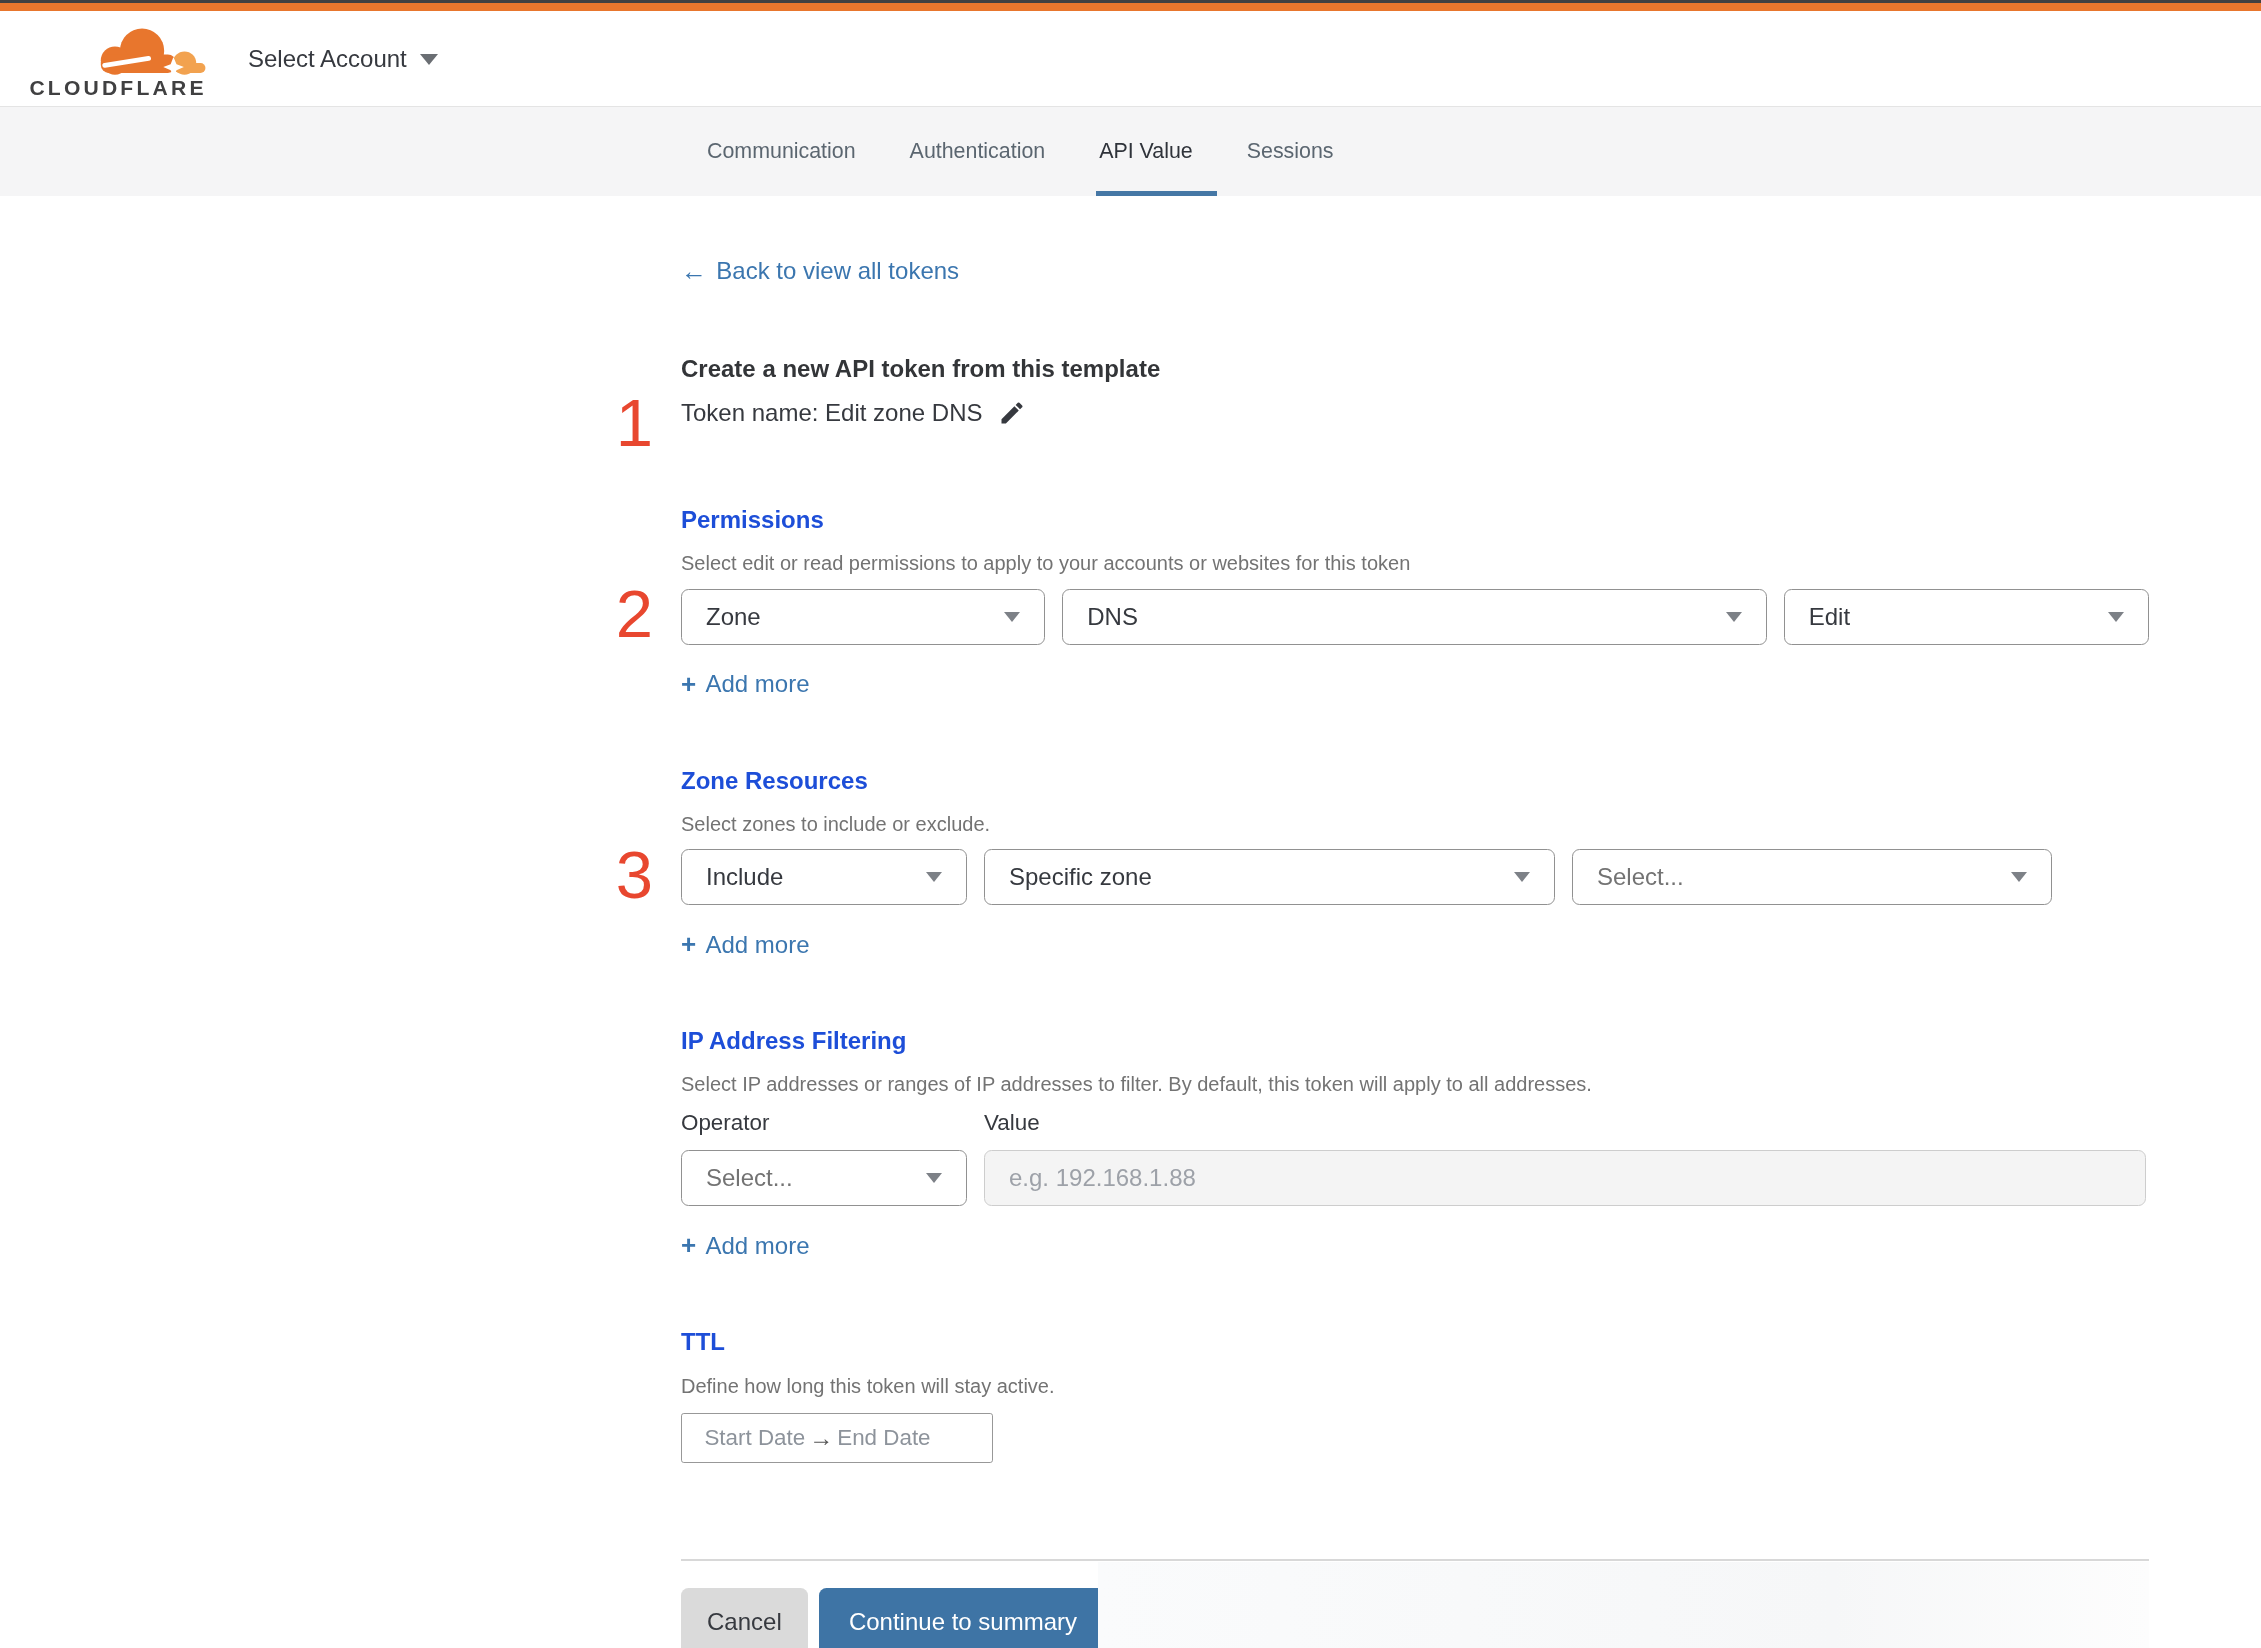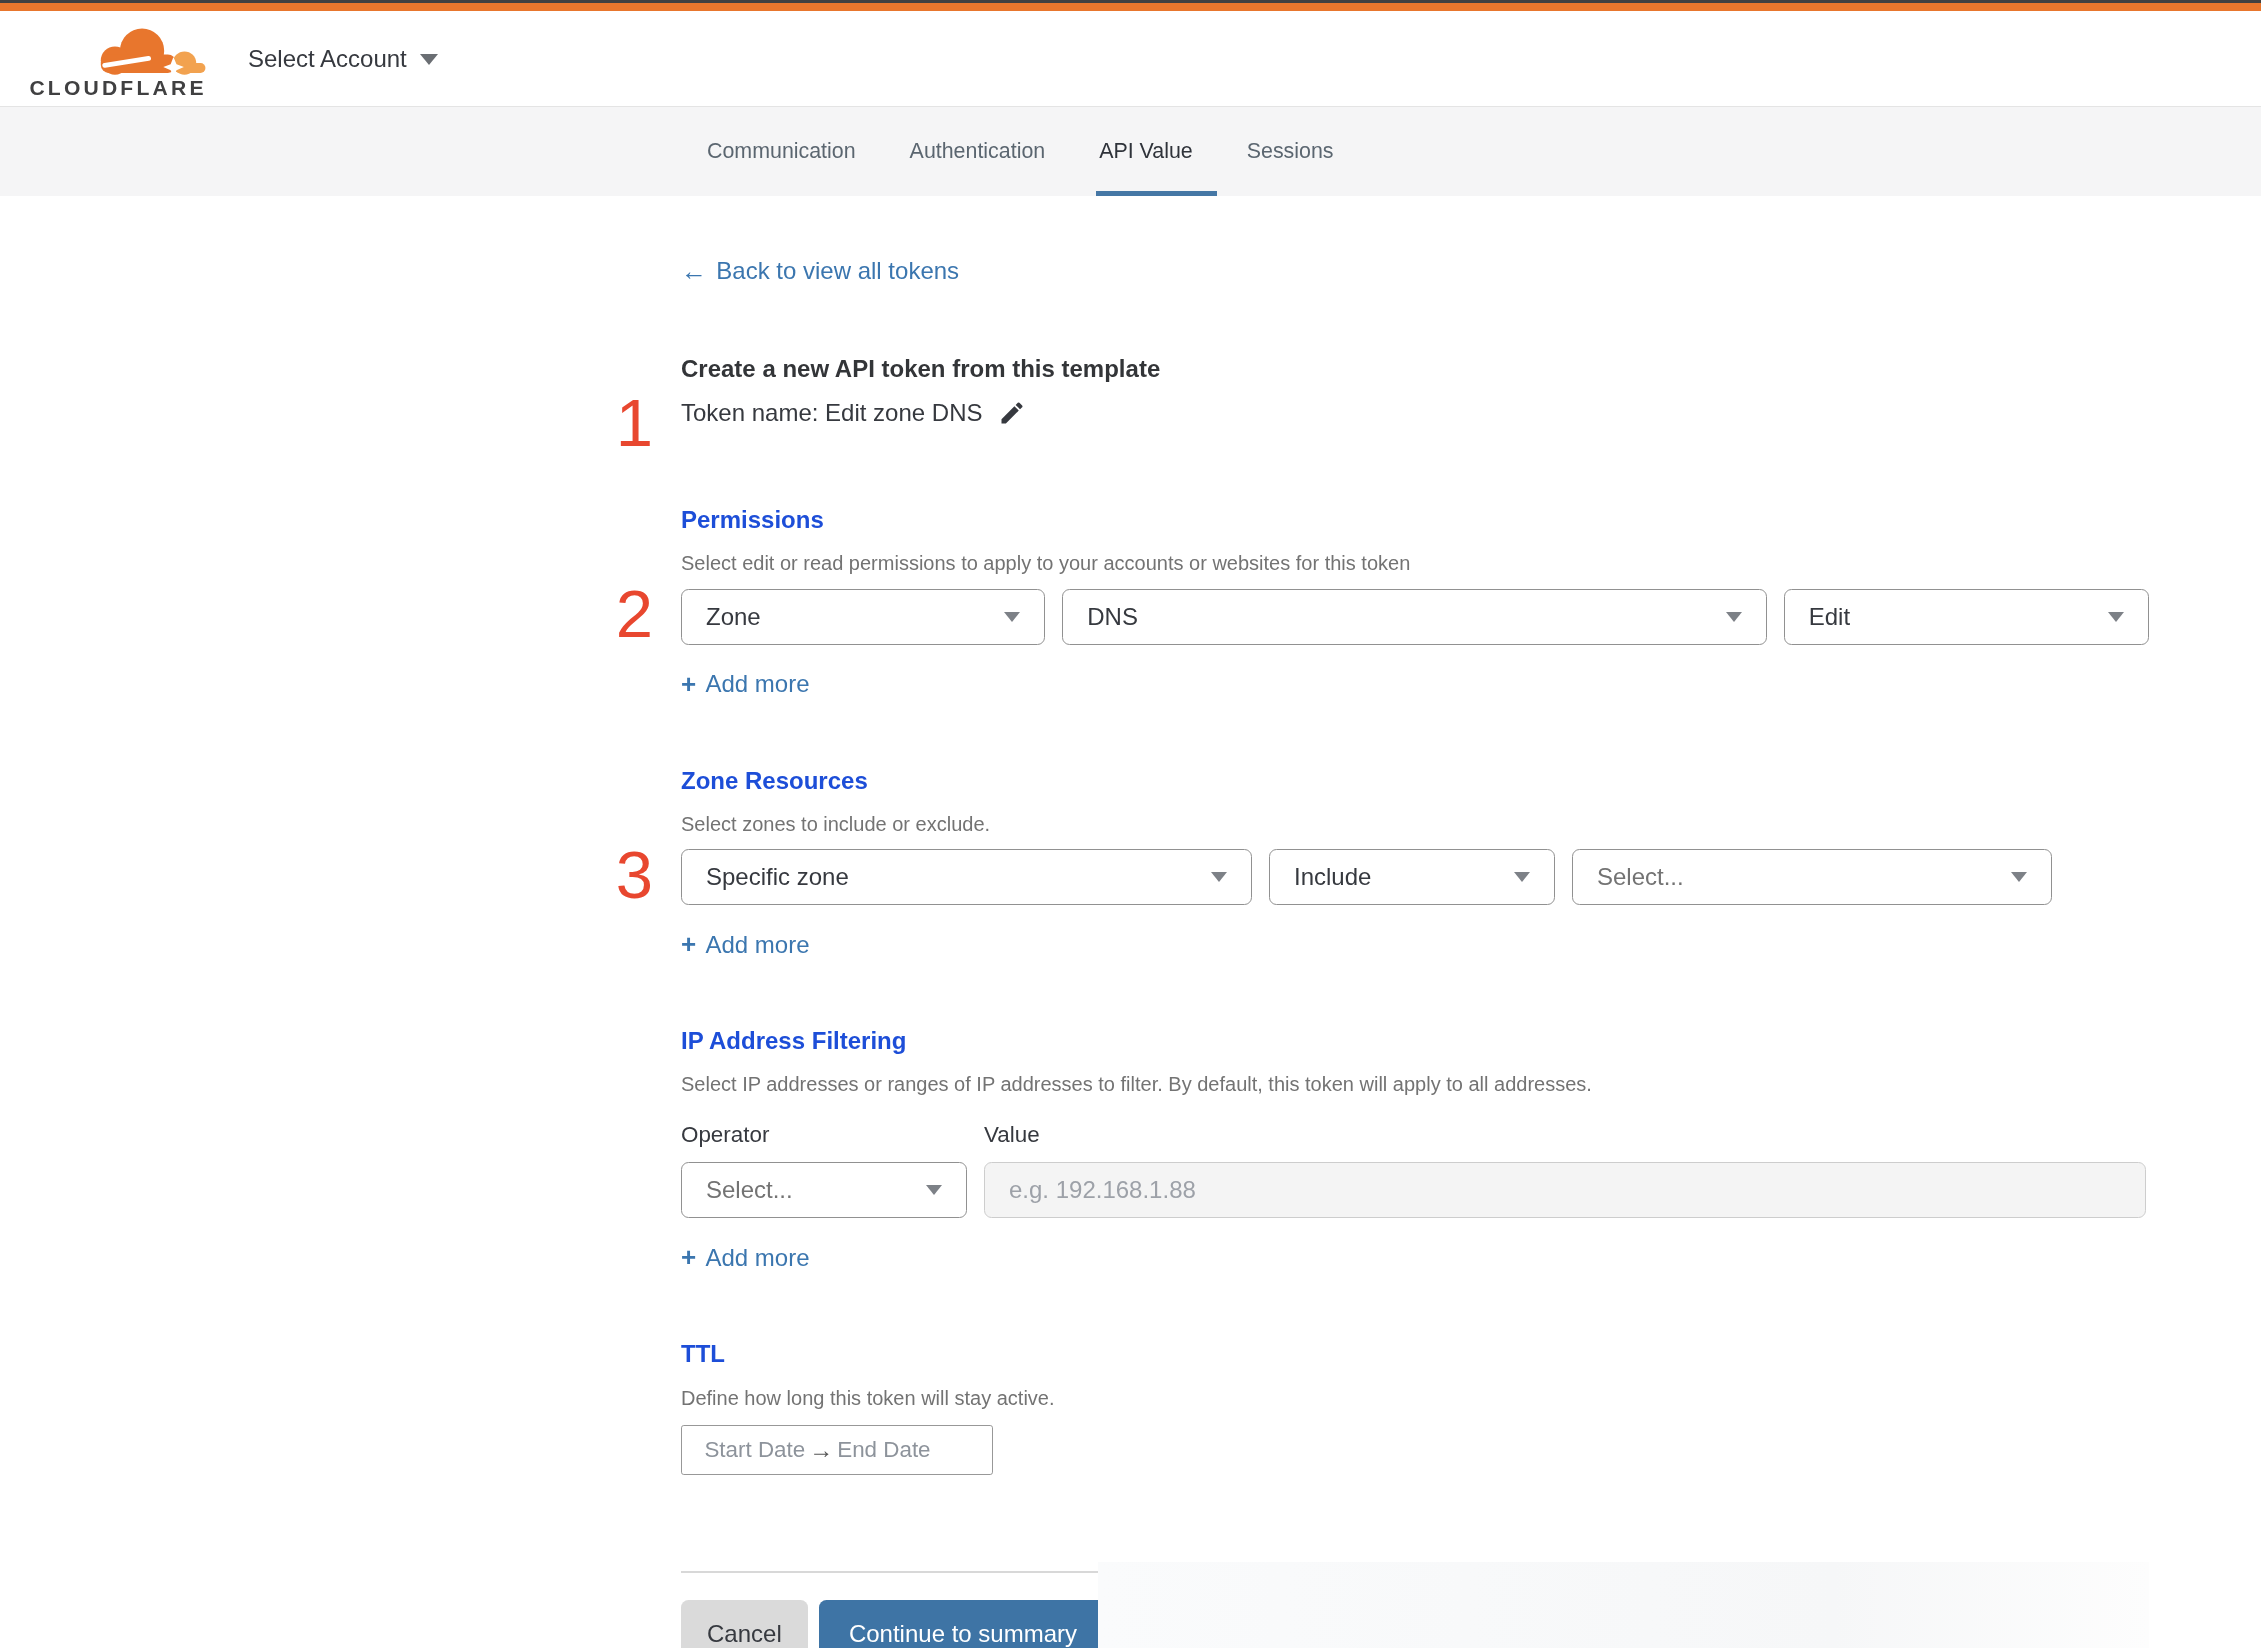--- a/index.html
+++ b/index.html
@@ -95,21 +95,21 @@
   .w-include { width: 286px; }
   .w-spec { width: 571px; }
   .w-sel3 { width: 480px; }
 
   .add-more {
     margin-top: 24px; font-size: 24px; color: #3b76af;
     display: inline-flex; align-items: center; gap: 9.3px; cursor: pointer;
   }
   .add-more .plus { font-size: 26px; font-weight: bold; }
 
-  .labels { display: flex; margin-top: 21px; }
+  .labels { display: flex; margin-top: 9px; }
   .labels .lab { font-size: 22.4px; line-height: 28px; color: #36393f; }
   .lab-op { width: 303px; }
   .ip-row { margin-top: 13px; display: flex; gap: 17px; }
   .value-input {
     width: 1162px; height: 56px;
     background: #f4f4f4; border: 0.9px solid #cdcdcd; border-radius: 7.5px;
     font-size: 24px; color: #36393f; padding: 0 24px;
     font-family: "Liberation Sans", sans-serif;
   }
   .value-input::placeholder { color: #9da1a8; }
@@ -208,26 +208,26 @@
       <span class="plus">+</span>
       <span>Add more</span>
     </div>
   </div>
 
   <div class="section s-zones">
     <div class="step-num">3</div>
     <h3>Zone Resources</h3>
     <p class="desc">Select zones to include or exclude.</p>
     <div class="row">
+      <div class="select w-include">
+        <span class="val">Include</span>
+        <span class="caret small"></span>
+      </div>
       <div class="select w-spec">
         <span class="val">Specific zone</span>
-        <span class="caret small"></span>
-      </div>
-      <div class="select w-include">
-        <span class="val">Include</span>
         <span class="caret small"></span>
       </div>
       <div class="select w-sel3 placeholder">
         <span class="val">Select...</span>
         <span class="caret small"></span>
       </div>
     </div>
     <div class="add-more">
       <span class="plus">+</span>
       <span>Add more</span>

